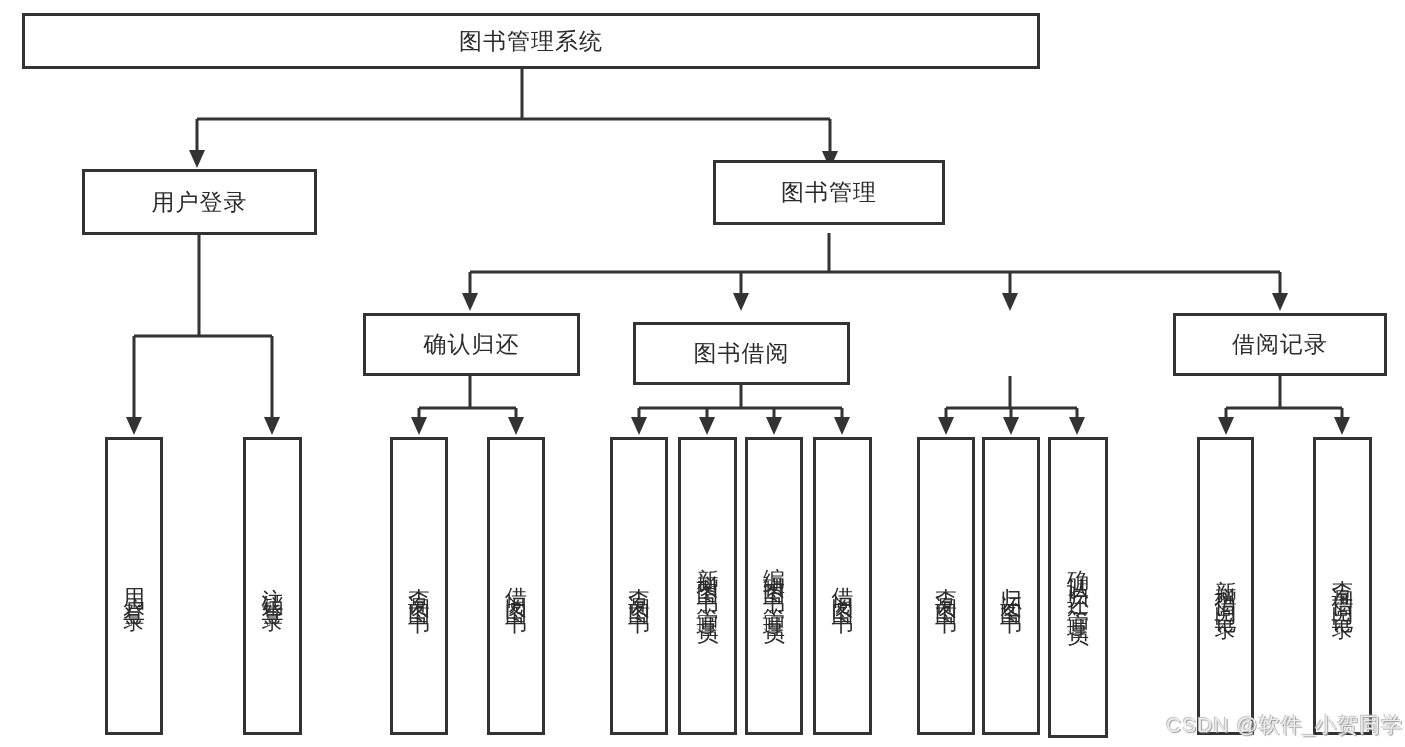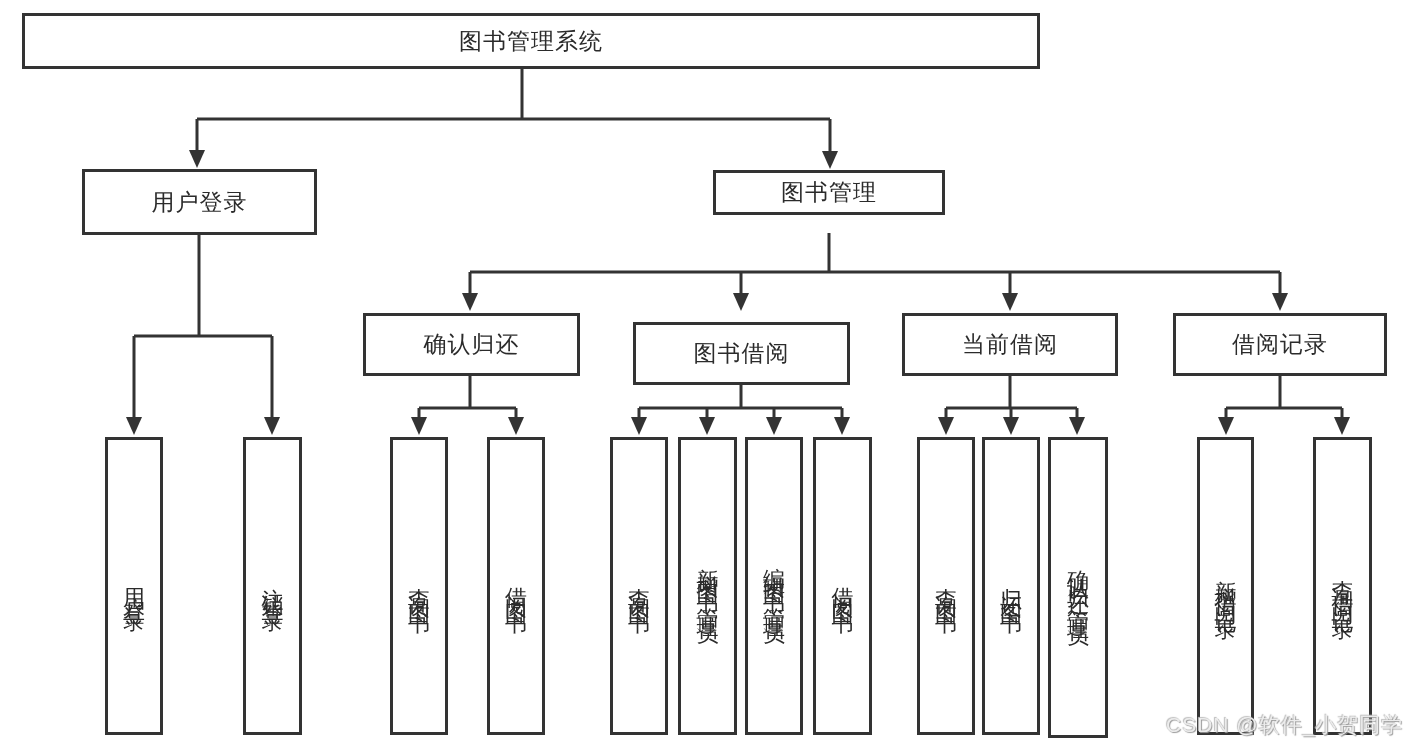--- a/index.html
+++ b/index.html
@@ -133,25 +133,24 @@
       <polygon points="1003,417 1019,417 1011,435"></polygon>
       <polygon points="1069,417 1085,417 1077,435"></polygon>
       <polygon points="1218,417 1234,417 1226,435"></polygon>
       <polygon points="1334,417 1350,417 1342,435"></polygon>
     </g>
   </svg>
 
   <div class="box" style="left:22px; top:13px; width:1018px; height:56px;">图书管理系统</div>
 
   <div class="box" style="left:82px; top:169px; width:235px; height:66px;">用户登录</div>
-  <div class="box" style="left:713px; top:170px; width:232px; height:45px;">图书管理</div>
+  <div class="box" style="left:713px; top:160px; width:232px; height:65px;">图书管理</div>
 
   <div class="box" style="left:363px; top:313px; width:217px; height:63px;">确认归还</div>
   <div class="box" style="left:633px; top:313px; width:217px; height:63px;margin-top:9px;">图书借阅</div>
-  <div class="box" style="left:902px; top:313px; width:216px; height:63px;">当前借阅</div>
   <div class="box" style="left:1173px; top:313px; width:214px; height:63px;">借阅记录</div>
 
   <div class="vbox" style="left:105px; top:437px; width:58px; height:298px;">
     <span>用户登录</span>
   </div>
   <div class="vbox" style="left:243px; top:437px; width:59px; height:298px;">
     <span>注销登录</span>
   </div>
 
   <div class="vbox" style="left:390px; top:437px; width:58px; height:298px;">

